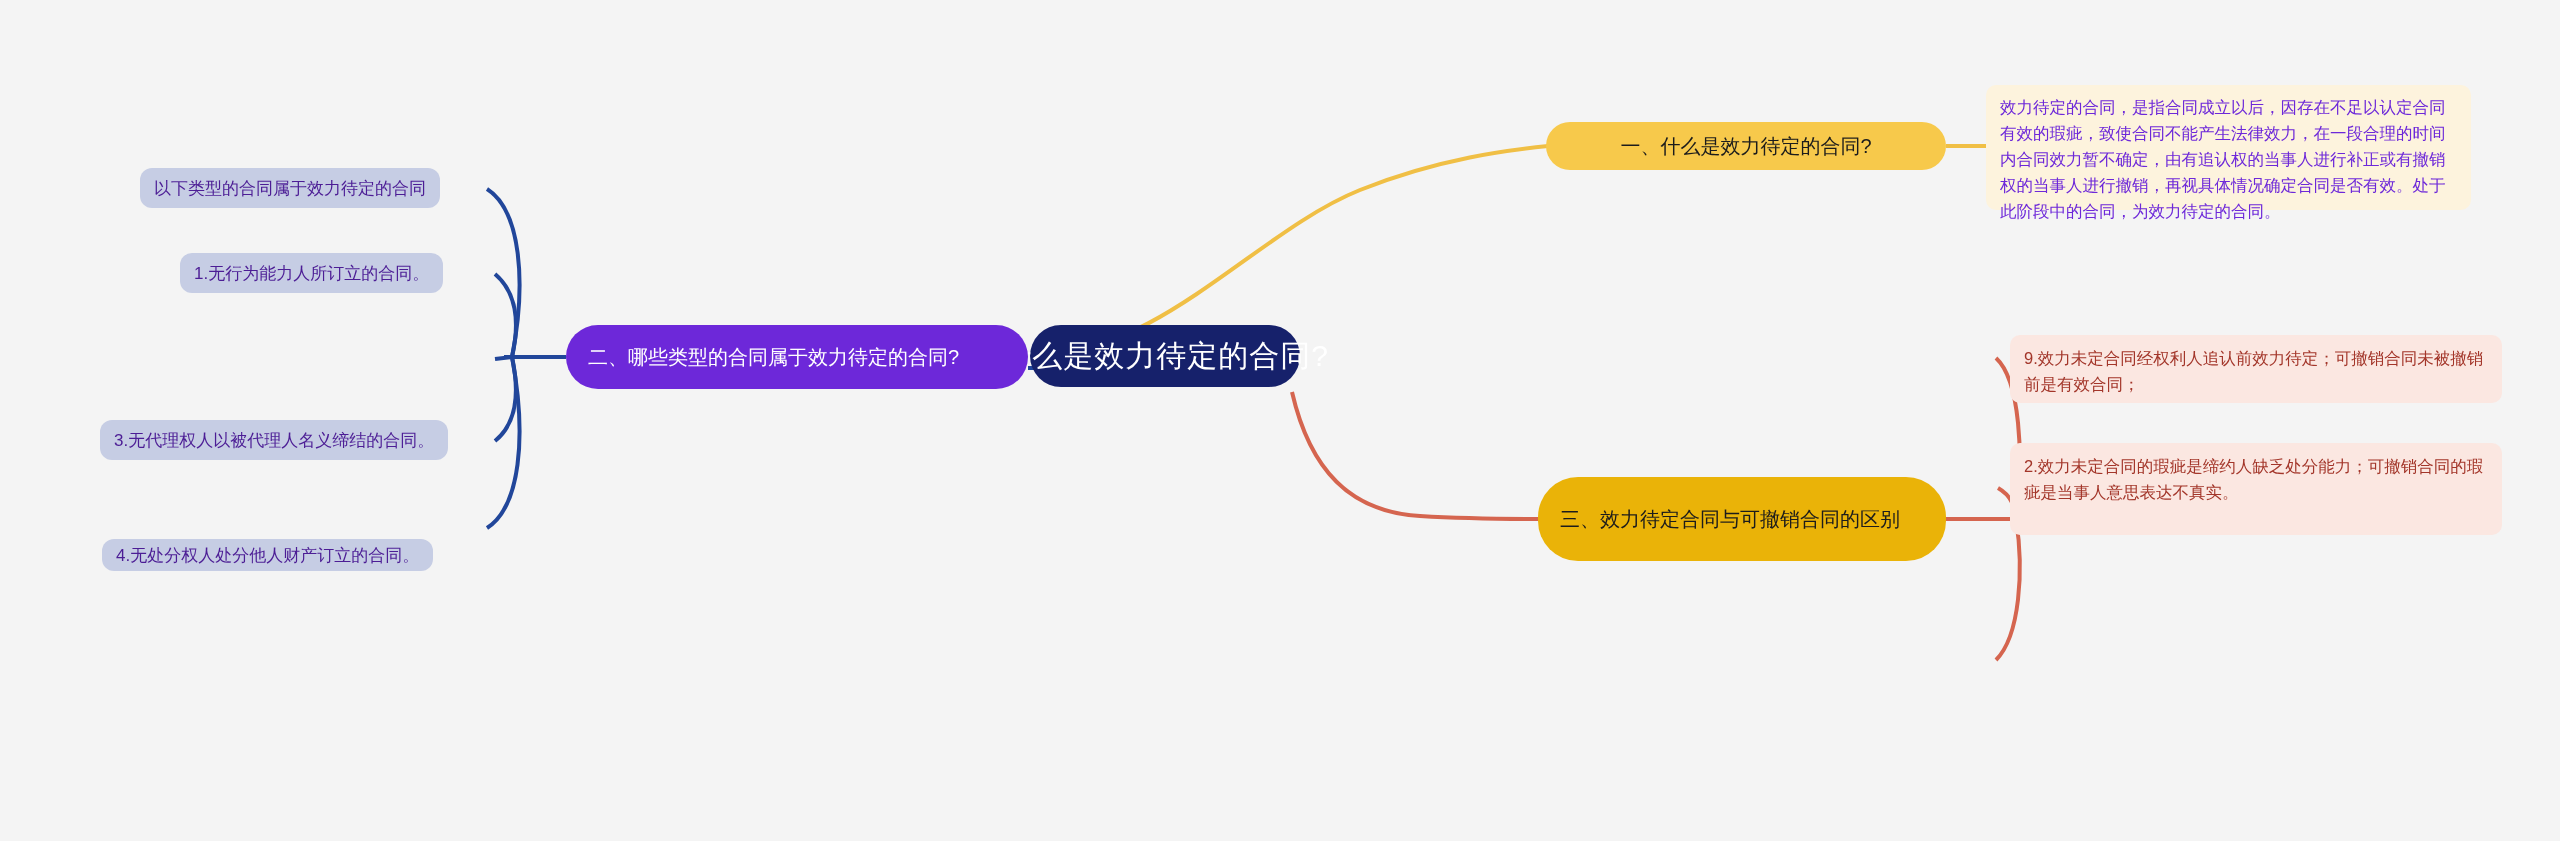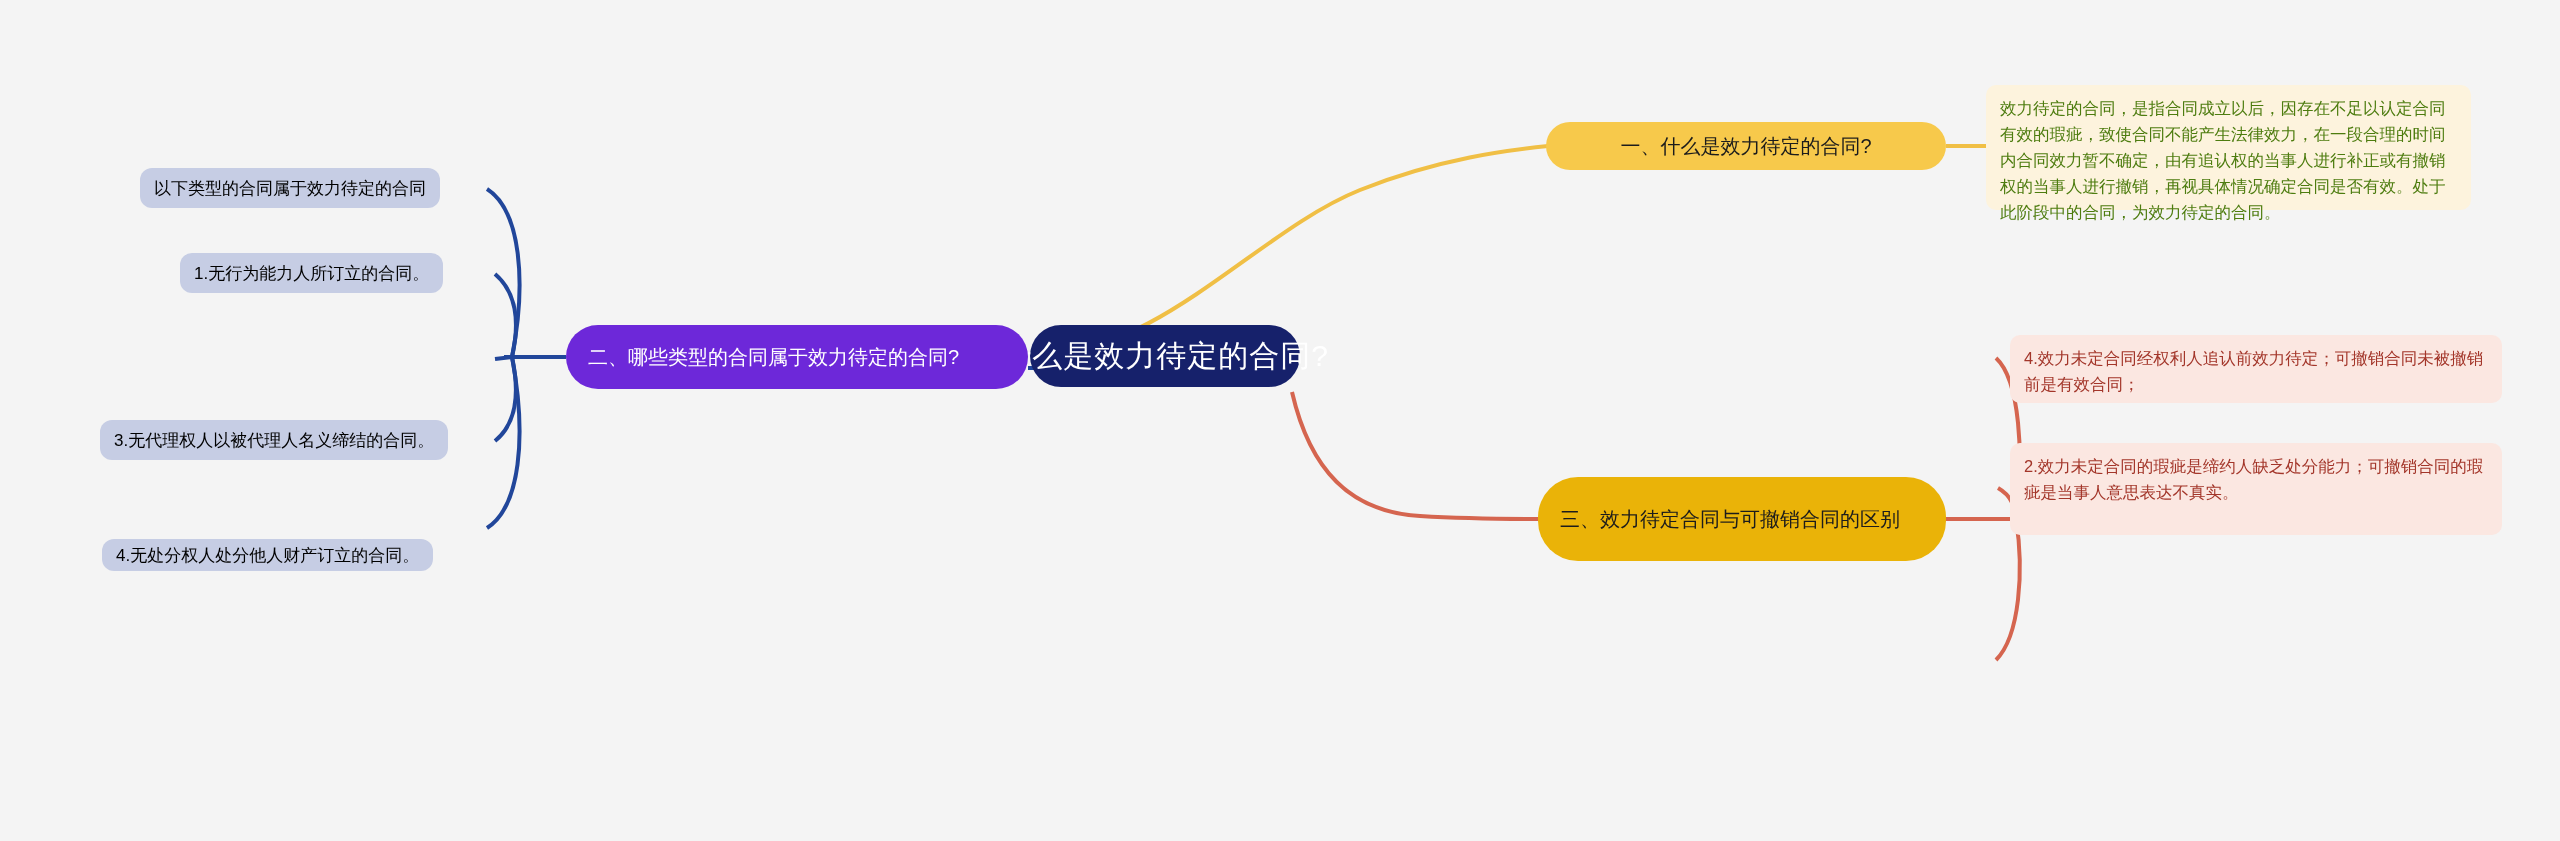--- a/index.html
+++ b/index.html
@@ -36,38 +36,38 @@
     box-sizing:border-box;
   }
   .pill-yellow{background:#f5c martin;}
   .pill-yellow{background:#f7c94b;color:#1c1c1c;}
   .pill-blue{background:#6d28d9;color:#ffffff;}
   .pill-salmon{background:#eab308;color:#1c1c1c;}
 
   
   .chip{
     background:#c6cde4;
-    color:#000000;
+    color:#4c1d95;
     border-radius:12px;
     font-size:17px;
     padding:7px 14px;
     display:flex;align-items:center;
     white-space:nowrap;
     box-sizing:border-box;
   }
 
   
   .tblock{
     border-radius:10px;
     font-size:16.5px;
     line-height:1.58;
     padding:10px 14px;
     box-sizing:border-box;
   }
-  .tblock-yellow{background:#fdf3dd;color:#4d7c0f;}
+  .tblock-yellow{background:#fdf3dd;color:#6d28d9;font-family:Liberation Serif, serif;}
   .tblock-pink{background:#fbe7e1;color:#a3362a;}
 </style>
 </head>
 <body style="background: rgb(244, 244, 244);">
 
 <div id="canvas">
 
   <svg class="links" viewBox="0 0 2560 841" preserveAspectRatio="none">
 
     <path d="M 1048 352 C 1160 352 1260 230 1360 190 C 1440 158 1510 150 1548 146" fill="none" stroke="#f0bf45" stroke-width="4"></path>
@@ -118,21 +118,21 @@
   </div>
   <div class="node chip" style="left:102px;top:507px;height:32px;margin-top:32px;">
     <span>4.无处分权人处分他人财产订立的合同。</span>
   </div>
 
   <div class="node pill pill-salmon" style="left:1538px;top:477px;width:408px;height:84px;">
     <span>三、效力待定合同与可撤销合同的区别</span>
   </div>
 
   <div class="node tblock tblock-pink" style="left:2010px;top:335px;width:492px;height:68px;">
-    <span>4.效力未定合同经权利人追认前效力待定；可撤销合同未被撤销前是有效合同；</span>
+    <span>9.效力未定合同经权利人追认前效力待定；可撤销合同未被撤销前是有效合同；</span>
   </div>
 
   <div class="node tblock tblock-pink" style="left:2010px;top:443px;width:492px;height:92px;">
     <span>2.效力未定合同的瑕疵是缔约人缺乏处分能力；可撤销合同的瑕疵是当事人意思表达不真实。</span>
   </div>
 
 
 </div>
 
 </body></html>

